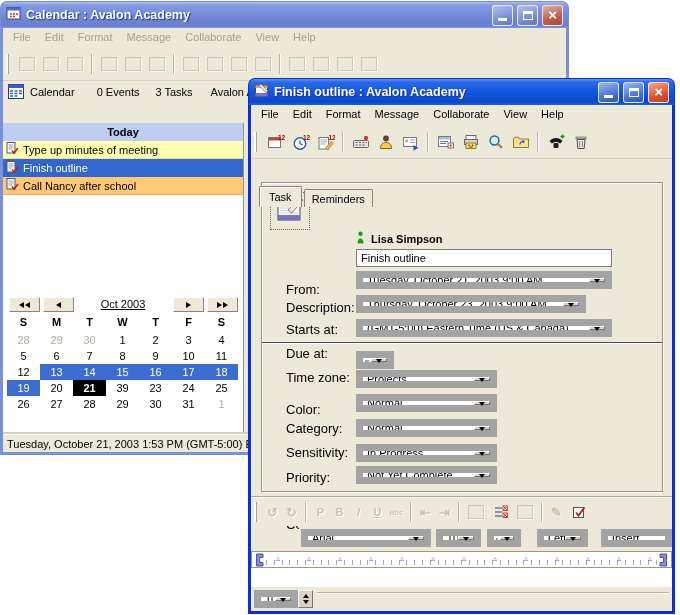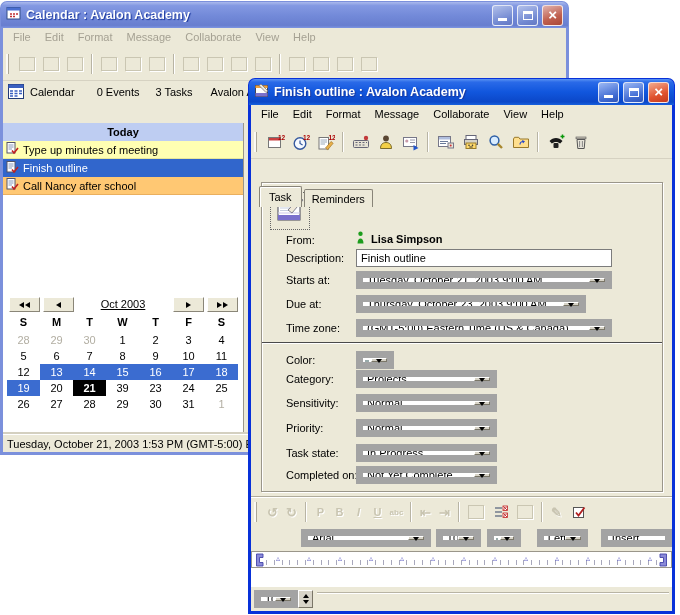--- a/index.html
+++ b/index.html
@@ -70,21 +70,21 @@
              white-space:nowrap;overflow:hidden;}
   
   .tabstrip{position:absolute;left:8px;top:81px;height:21px;display:flex;align-items:flex-end;z-index:3;margin-top:24px;}
   .tab{font-size:11px;background:#ECE9D8;border:1px solid #888478;border-bottom:none;border-radius:2px 2px 0 0;}
   .tab.active{padding:4px 9px 4px 9px;box-shadow:inset 1px 1px 0 #fff;position:relative;z-index:2;}
   .tab.inactive{padding:3px 7px 2px 7px;margin-left:2px;}
   .groupbox{position:absolute;left:10px;top:101px;width:402px;height:310px;border:1px solid #9a968a;
             box-shadow:1px 1px 0 #fff,inset 1px 1px 0 #fff;box-sizing:border-box;}
   .bigicon{position:absolute;left:9px;top:10px;width:38px;height:36px;outline:1px dotted #666;
            display:flex;align-items:center;justify-content:center;}
-  .flabel{position:absolute;left:24px;font-size:11px;color:#000;}
+  .flabel{position:absolute;left:24px;font-size:13px;color:#000;margin-top:48px;}
   .fromval{position:absolute;left:94px;display:flex;align-items:center;gap:6px;font-size:11px;font-weight:bold;}
   .field{position:absolute;left:94px;height:18px;box-sizing:border-box;background:#fff;border:1px solid #7c7c7c;
          font-size:11px;padding:1px 4px;display:flex;align-items:center;}
   .combo{height:18px;box-sizing:border-box;background:#fff;border:7px solid #a3a3a3;display:flex;align-items:stretch;}
   .combo.abs{position:absolute;left:94px;}
   .combo .ct{flex:1;font-size:11px;padding:1px 4px;white-space:nowrap;overflow:hidden;display:flex;align-items:center;}
   .combo .cb{width:16px;background:#D8D4C8;border:1px solid;border-color:#fff #7a7668 #7a7668 #fff;
              display:flex;align-items:center;justify-content:center;box-sizing:border-box;}
   .cb b{width:0;height:0;border:3px solid transparent;border-top:4px solid #000;margin-top:4px;}
   .swatch{flex:1;margin:2px;border:1px solid #9aa;}

